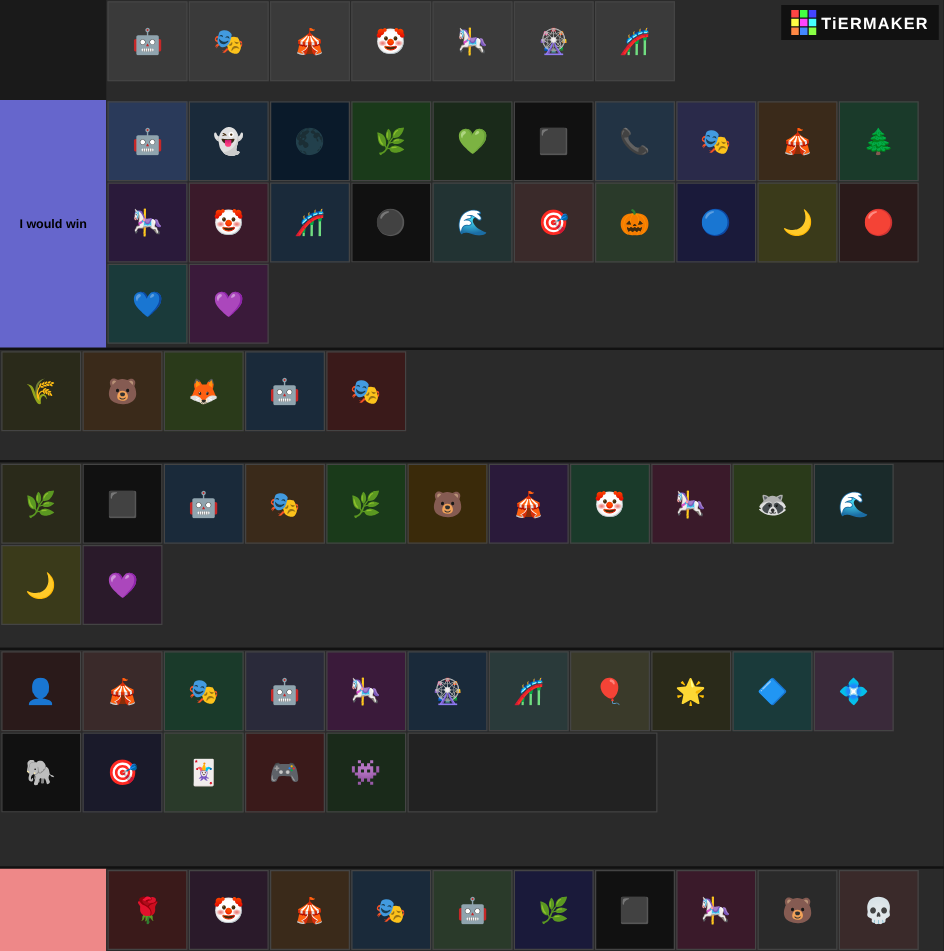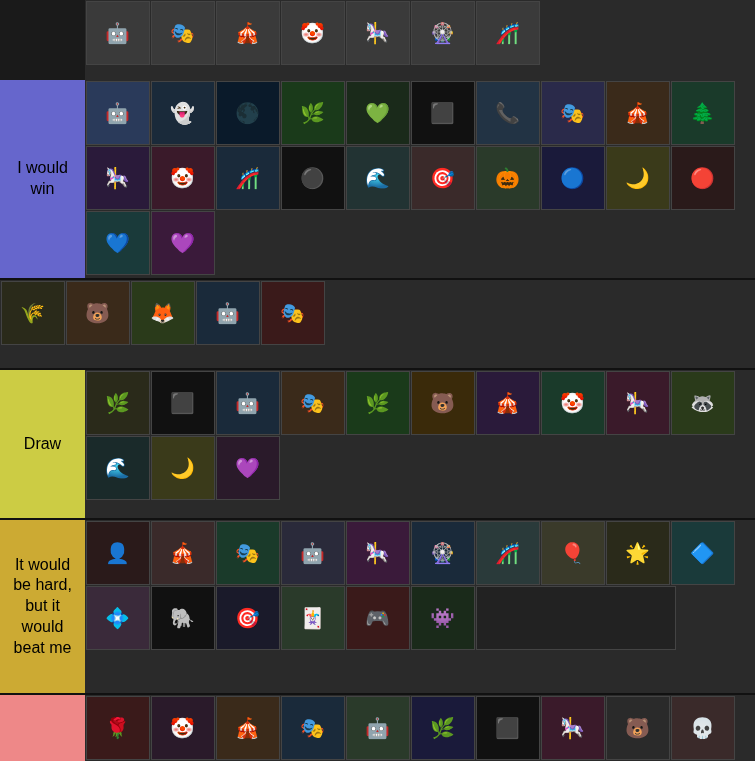--- a/index.html
+++ b/index.html
@@ -21,24 +21,24 @@
       min-height: 80px;
       border-bottom: 2px solid #111;
     }
     .tier-label {
       width: 85px;
       min-width: 85px;
       display: flex;
       align-items: center;
       justify-content: center;
       padding: 6px;
-      font-size: 16px;
-      font-weight: normal;
+      font-size: 10px;
+      font-weight: bold;
       color: #000;
-      text-align: center;
+      text-align: left;
       line-height: 1.3;
       flex-shrink: 0;
     }
     .tier-images {
       display: flex;
       flex-wrap: wrap;
       flex: 1;
       background: #2a2a2a;
       align-content: flex-start;
       gap: 1px;
@@ -128,20 +128,34 @@
     <div class="header-images">
 
       <div class="char-placeholder">🤖</div>
       <div class="char-placeholder">🎭</div>
       <div class="char-placeholder">🎪</div>
       <div class="char-placeholder">🤡</div>
       <div class="char-placeholder">🎠</div>
       <div class="char-placeholder">🎡</div>
       <div class="char-placeholder">🎢</div>
 
+      <div class="tiermaker-logo">
+        <div class="tiermaker-logo-grid">
+          <div class="logo-cell" style="background:#ff4444"></div>
+          <div class="logo-cell" style="background:#44ff44"></div>
+          <div class="logo-cell" style="background:#4444ff"></div>
+          <div class="logo-cell" style="background:#ffff44"></div>
+          <div class="logo-cell" style="background:#ff44ff"></div>
+          <div class="logo-cell" style="background:#44ffff"></div>
+          <div class="logo-cell" style="background:#ff8844"></div>
+          <div class="logo-cell" style="background:#4488ff"></div>
+          <div class="logo-cell" style="background:#88ff44"></div>
+        </div>
+        <span class="tiermaker-text">TiERMAKER</span>
+      </div>
     </div>
   </div>
 
   <div class="tier-row row-win">
     <div class="tier-label tier-would-win">I would win</div>
     <div class="tier-images">
       <div class="char-placeholder" style="background:#2a3a5a">🤖</div>
       <div class="char-placeholder" style="background:#1a2a3a">👻</div>
       <div class="char-placeholder" style="background:#0a1a2a">🌑</div>
       <div class="char-placeholder" style="background:#1a3a1a">🌿</div>
@@ -170,40 +184,38 @@
     <div class="tier-images">
       <div class="char-placeholder" style="background:#2a2a1a">🌾</div>
       <div class="char-placeholder" style="background:#3a2a1a">🐻</div>
       <div class="char-placeholder" style="background:#2a3a1a">🦊</div>
       <div class="char-placeholder" style="background:#1a2a3a">🤖</div>
       <div class="char-placeholder" style="background:#3a1a1a">🎭</div>
     </div>
   </div>
 
   <div class="tier-row row-draw">
-    <div class="tier-label tier-draw">Draw</div>
     <div class="tier-images">
       <div class="char-placeholder" style="background:#2a2a1a">🌿</div>
       <div class="char-placeholder" style="background:#111">⬛</div>
       <div class="char-placeholder" style="background:#1a2a3a">🤖</div>
       <div class="char-placeholder" style="background:#3a2a1a">🎭</div>
       <div class="char-placeholder" style="background:#1a3a1a">🌿</div>
       <div class="char-placeholder" style="background:#3a2a0a">🐻</div>
       <div class="char-placeholder" style="background:#2a1a3a">🎪</div>
       <div class="char-placeholder" style="background:#1a3a2a">🤡</div>
       <div class="char-placeholder" style="background:#3a1a2a">🎠</div>
       <div class="char-placeholder" style="background:#2a3a1a">🦝</div>
       <div class="char-placeholder" style="background:#1a2a2a">🌊</div>
       <div class="char-placeholder" style="background:#3a3a1a">🌙</div>
       <div class="char-placeholder" style="background:#2a1a2a">💜</div>
     </div>
   </div>
 
   <div class="tier-row row-hard-beat">
-    <div class="tier-label tier-hard-beat">It would be hard, but it would beat me</div>
     <div class="tier-images">
       <div class="char-placeholder" style="background:#2a1a1a">👤</div>
       <div class="char-placeholder" style="background:#3a2a2a">🎪</div>
       <div class="char-placeholder" style="background:#1a3a2a">🎭</div>
       <div class="char-placeholder" style="background:#2a2a3a">🤖</div>
       <div class="char-placeholder" style="background:#3a1a3a">🎠</div>
       <div class="char-placeholder" style="background:#1a2a3a">🎡</div>
       <div class="char-placeholder" style="background:#2a3a3a">🎢</div>
       <div class="char-placeholder" style="background:#3a3a2a">🎈</div>
       <div class="char-placeholder" style="background:#2a2a1a">🌟</div>

